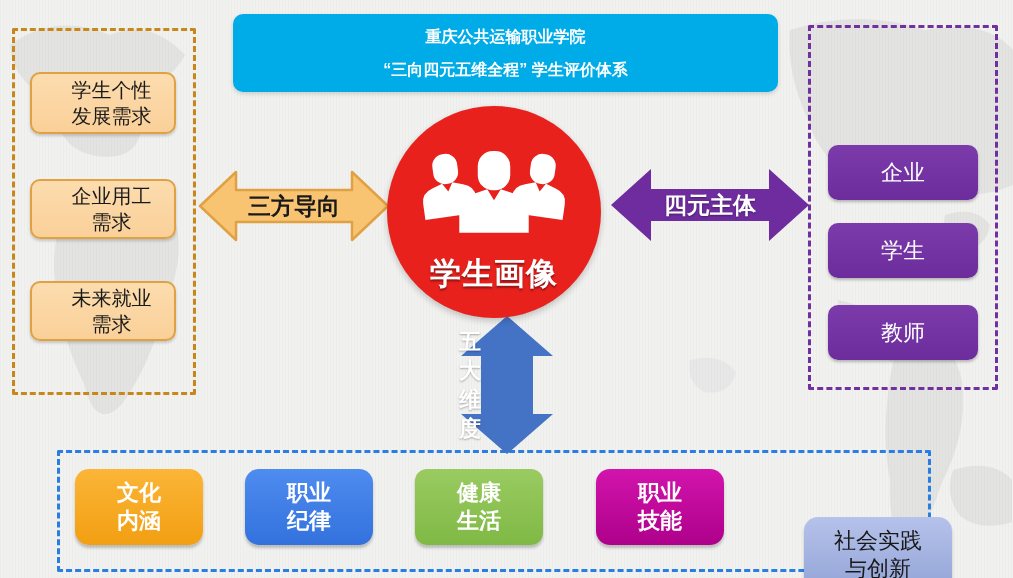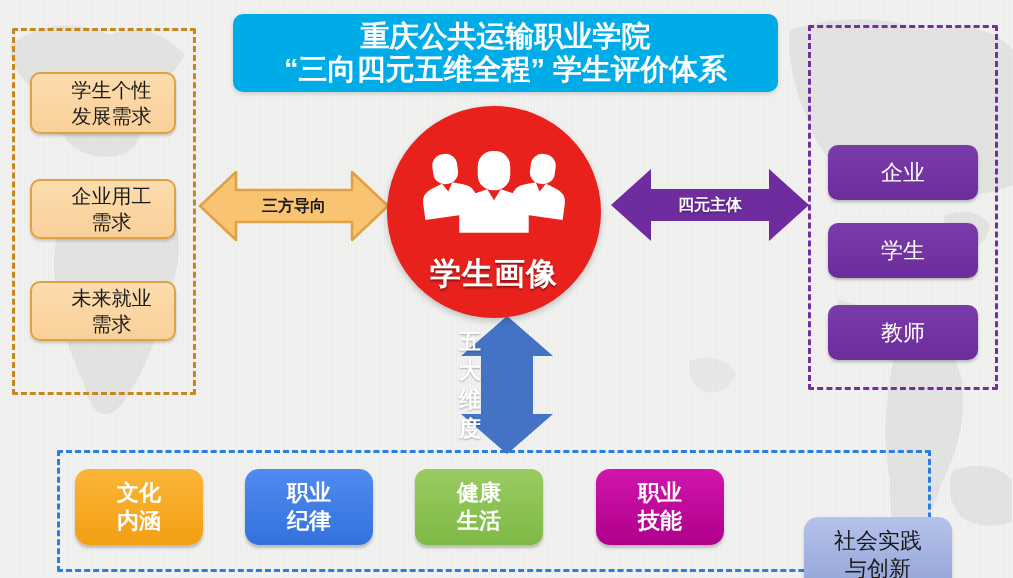--- a/index.html
+++ b/index.html
@@ -21,21 +21,21 @@
     pointer-events: none;
   }
   .map-bg { position: absolute; inset: 0; }
 
   
   .title-box {
     position: absolute; left: 233px; top: 14px; width: 545px; height: 78px;
     background: #00ace8;
     border-radius: 10px;
     display: flex; flex-direction: column; justify-content: center; align-items: center;
-    color: #ffffff; font-weight: bold; font-size: 29px; line-height: 33px;
+    color: #ffffff; font-weight: bold; font-size: 16px; line-height: 33px;
     text-align: left; z-index: 5;
     box-shadow: 0 2px 4px rgba(0,0,0,0.15);
   }
 
   
   .panel { position: absolute; border-radius: 2px; z-index: 1; }
   .panel-left  { left: 12px;  top: 28px;  width: 184px; height: 367px; border: 3px dashed #c8861b; }
   .panel-right { left: 808px; top: 25px;  width: 190px; height: 365px; border: 3px dashed #7030a0; }
   .panel-bottom{ left: 57px;  top: 450px; width: 874px; height: 122px; border: 3px dashed #2a7de1; }
 
@@ -69,21 +69,21 @@
   
   .arrow { position: absolute; z-index: 2; }
   .arrow-left  { left: 198px; top: 169px; width: 192px; height: 74px; }
   .arrow-right { left: 611px; top: 167px; width: 198px; height: 76px; }
   .arrow-down  { left: 457px; top: 316px; width: 100px; height: 138px;
                  display: flex; align-items: center; }
   .arrow svg { position: absolute; inset: 0; width: 100%; height: 100%; }
   .arrow-label-h {
     position: absolute; inset: 0;
     display: flex; justify-content: center; align-items: center;
-    font-size: 16px; font-weight: bold;
+    font-size: 23px; font-weight: bold;
   }
   .arrow-left  .arrow-label-h { color: #191919; }
   .arrow-right .arrow-label-h { color: #ffffff; text-shadow: 0 1px 2px rgba(0,0,0,0.35); }
   .arrow-label-v {
     position: relative; width: 26px;
     word-break: break-all; text-align: center;
     color: #ffffff; font-size: 22px; font-weight: bold; line-height: 29px;
     text-shadow: 0 1px 2px rgba(0,0,0,0.3);
   }
 

